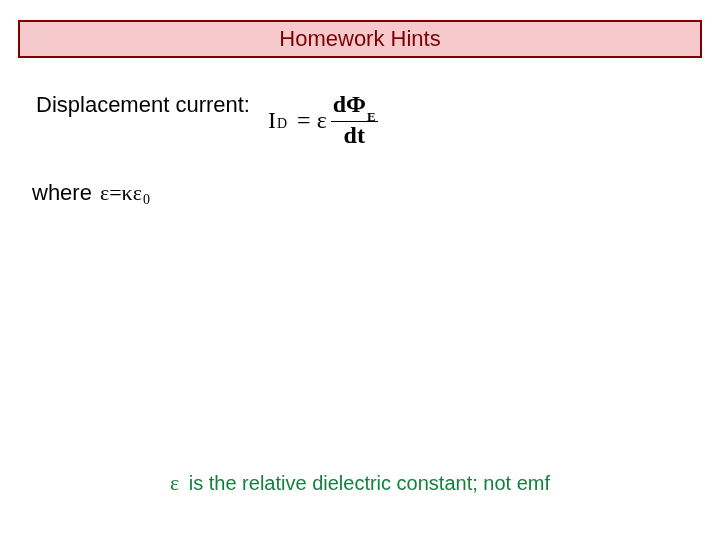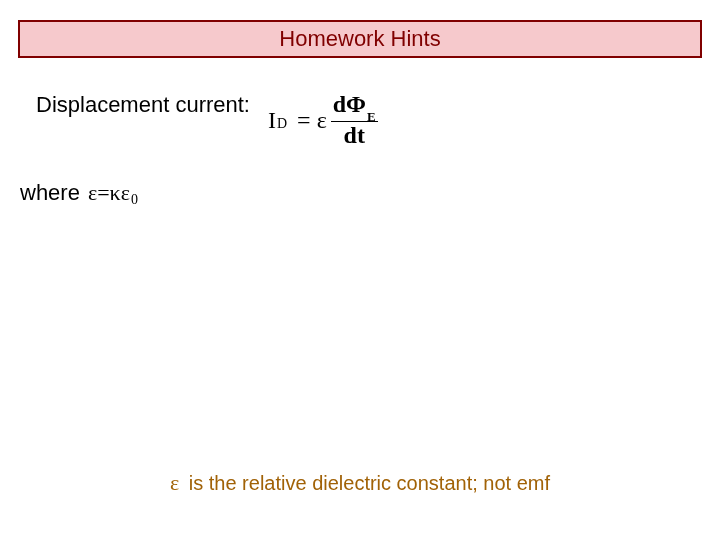--- a/index.html
+++ b/index.html
@@ -86,21 +86,21 @@
   .frac .num .phi { font-family: "Times New Roman", serif; }
   .frac .num .subE {
     font-size: 13px;
     vertical-align: sub;
     position: relative;
     top: 3px;
     margin-left: 1px;
   }
   .row-where {
     position: absolute;
-    left: 20px;
+    left: 32px;
     top: 180px;
     display: flex;
     align-items: baseline;
     font-size: 22px;
   }
   .row-where .where-label {
     font-family: Verdana, Geneva, sans-serif;
     margin-right: 8px;
   }
   .row-where .rel {
@@ -113,21 +113,21 @@
     top: 4px;
     margin-left: 1px;
   }
   .footer-note {
     position: absolute;
     left: 0;
     width: 720px;
     top: 470px;
     text-align: center;
     font-size: 20px;
-    color: #a16207;
+    color: #15803d;
   }
   .footer-note .eps-lead {
     font-family: "Times New Roman", Times, serif;
     font-size: 22px;
     margin-right: 4px;
   }
   .footer-note .rest {
     font-family: Verdana, Geneva, sans-serif;
   }
 </style>

